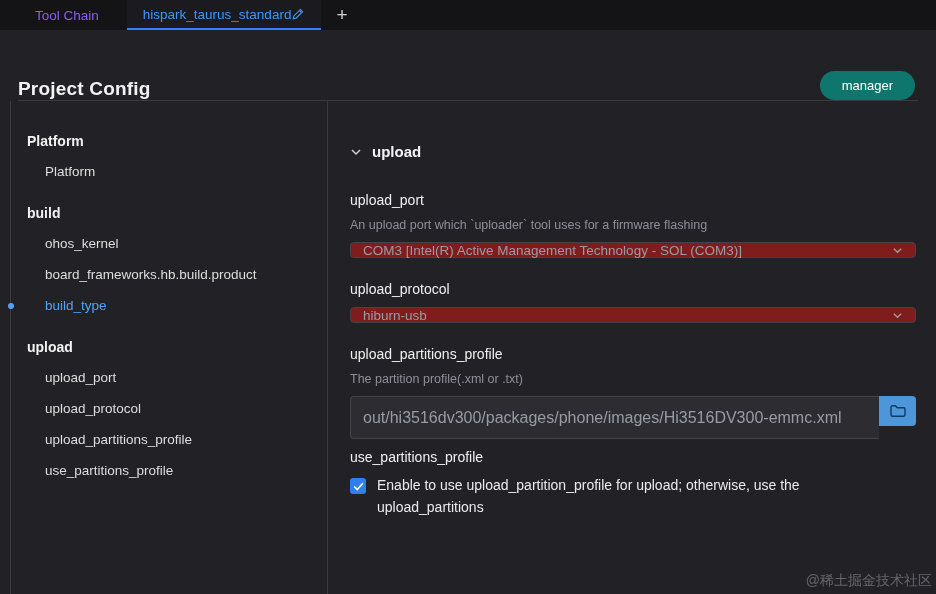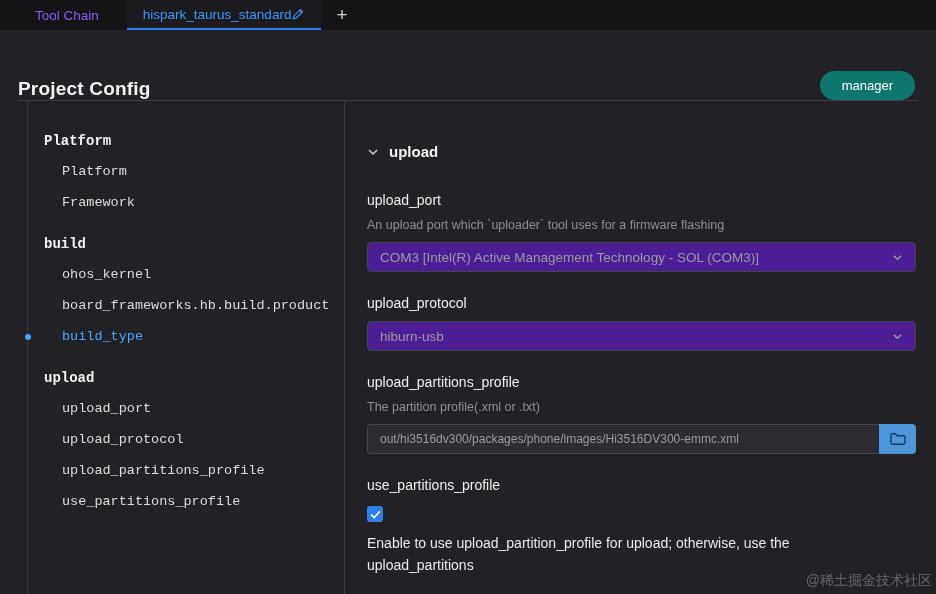--- a/index.html
+++ b/index.html
@@ -15,40 +15,40 @@
   .tab-plus { padding:0 15px; font-size:19px; color:#cfcfd4; }
 
   
   .header { height:70px; display:flex; align-items:flex-end; justify-content:space-between; padding:0 21px 0 18px; }
   .page-title { font-size:19px; font-weight:700; color:#f3f3f5; letter-spacing:.2px; }
   .manager-btn { background:#0f766e; color:#fff; border:none; border-radius:15px; height:29px; padding:0 22px; font-size:13px; font-family:inherit; cursor:pointer; }
   .hdiv { height:1px; background:#3a3a40; margin:0 18px; }
 
   
   .body { display:flex; height:493px; }
-  .sidebar { width:318px; margin-left:27px; flex-shrink:0; border-left:1px solid #3a3a40; border-right:1px solid #3a3a40; padding-top:24px;font-family:Liberation Mono, monospace; }
+  .sidebar { width:318px; margin-left:10px; flex-shrink:0; border-left:1px solid #3a3a40; border-right:1px solid #3a3a40; padding-top:24px; }
   .side-section { margin-top:10px; }
   .side-section:first-child { margin-top:0; }
   .side-header { height:31px; display:flex; align-items:center; padding-left:16px; font-size:14px; font-weight:700; color:#f2f2f4; cursor:pointer; }
   .side-item { position:relative; height:31px; display:flex; align-items:center; padding-left:34px; font-size:13.5px; color:#dededf; cursor:pointer; }
   .side-item.selected { color:#4da3ff; }
   .sel-dot { display:none; }
   .side-item.selected .sel-dot { display:block; position:absolute; left:-3.5px; top:50%; transform:translateY(-50%); width:6px; height:6px; border-radius:50%; background:#4da3ff; }
 
   
   .content { flex:1; padding:42px 20px 0 22px; position:relative; }
   .section-header { display:flex; align-items:center; gap:10px; font-size:15px; font-weight:700; color:#f4f4f6; margin-bottom:32px; cursor:pointer; }
   .field { margin-bottom:23px; }
   .field-label { font-size:14px; color:#f0f0f2; margin-bottom:10px; }
   .field-desc { font-size:12.5px; color:#8e8e95; margin-bottom:10px; }
-  .select { height:30px; background:#4c1d95; border:1px solid #434349; border-radius:4px; display:flex; align-items:center; justify-content:space-between; padding:0 12px; color:#9a9aa2; font-size:13.5px; cursor:pointer; }
+  .select { height:16px; background:#7f1d1d; border:1px solid #434349; border-radius:4px; display:flex; align-items:center; justify-content:space-between; padding:0 12px; color:#9a9aa2; font-size:13.5px; cursor:pointer; }
   .file-row { display:flex; height:30px; }
-  .file-input { flex:1; min-width:0; height:30px; background:#2c2c31; border:1px solid #434349; border-right:none; border-radius:4px 0 0 4px; padding:0 12px; color:#9a9aa2; font-size:12px; font-family:inherit; outline:none; }
+  .file-input { flex:1; min-width:0; height:43px; background:#2c2c31; border:1px solid #434349; border-right:none; border-radius:4px 0 0 4px; padding:0 12px; color:#9a9aa2; font-size:16px; font-family:inherit; outline:none; }
   .folder-btn { width:37px; height:30px; background:#4d96d9; border:none; border-radius:0 4px 4px 0; display:flex; align-items:center; justify-content:center; cursor:pointer; }
-  .checkbox-row { display:flex; align-items:flex-start; gap:11px;flex-direction:column; }
+  .checkbox-row { display:flex; align-items:flex-start; gap:11px; }
   .checkbox { width:16px; height:16px; margin-top:3px; background:#2f80ed; border-radius:3px; display:flex; align-items:center; justify-content:center; flex-shrink:0; cursor:pointer; }
   .checkbox-text { font-size:14px; color:#ebebef; line-height:1.57; max-width:492px; }
 
   .watermark { position:absolute; right:4px; bottom:4px; font-size:14px; color:rgba(208,208,216,.38); }
 </style>
 </head>
 <body>
 
 <div class="app">
 
@@ -77,23 +77,20 @@
   <div class="hdiv"></div>
 
   <div class="body">
 
     <aside class="sidebar">
 
       <div class="side-section">
         <div class="side-header">Platform</div>
         <div class="side-item">
             <span>Platform</span>
-          </div>
-        <div class="side-item">
-            <span>Framework</span>
           </div>
       </div>
 
       <div class="side-section">
         <div class="side-header">build</div>
         <div class="side-item">
             <span>ohos_kernel</span>
           </div>
         <div class="side-item">
             <span>board_frameworks.hb.build.product</span>

